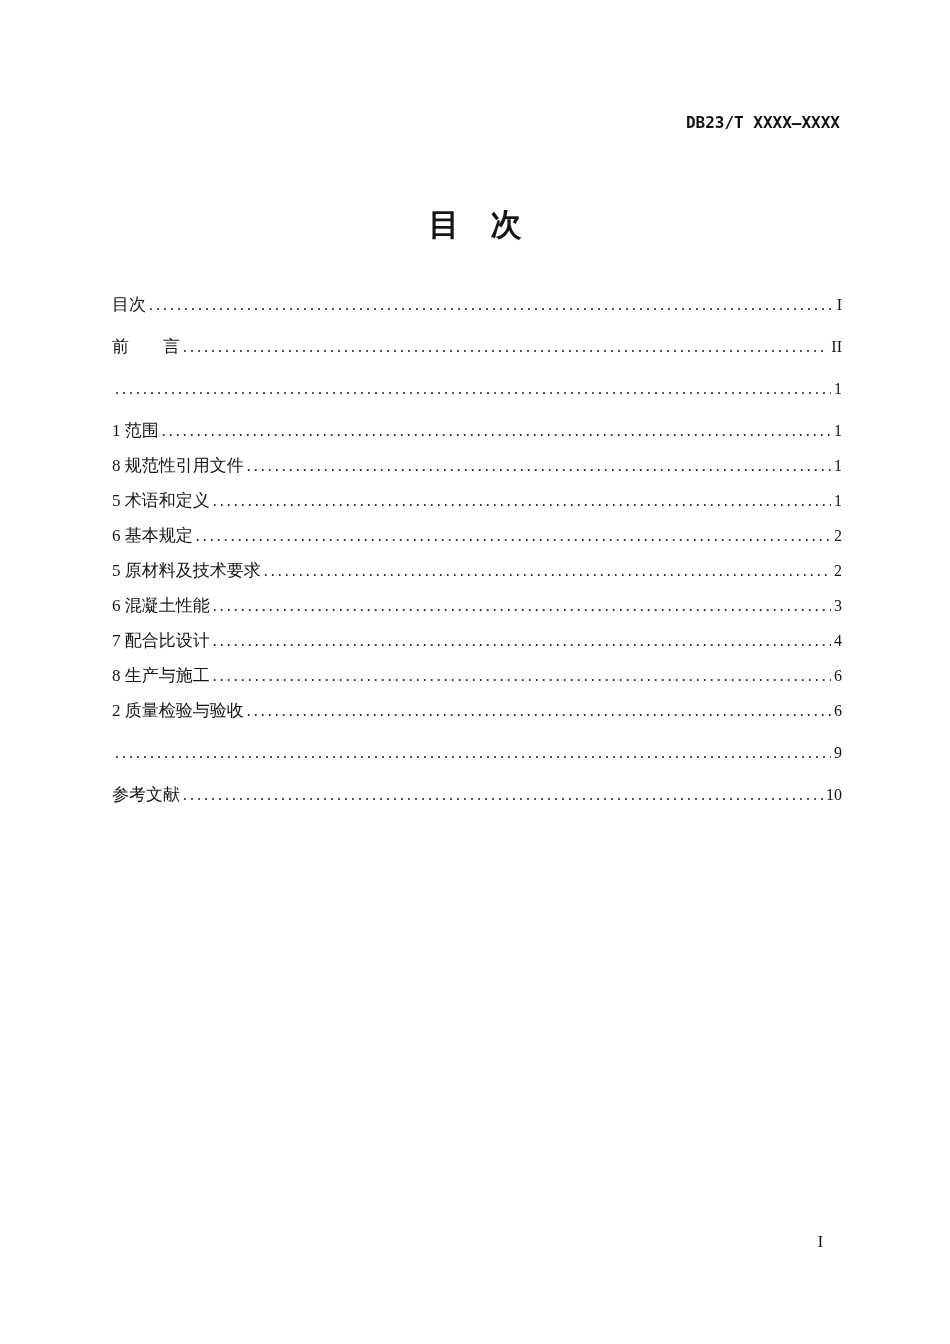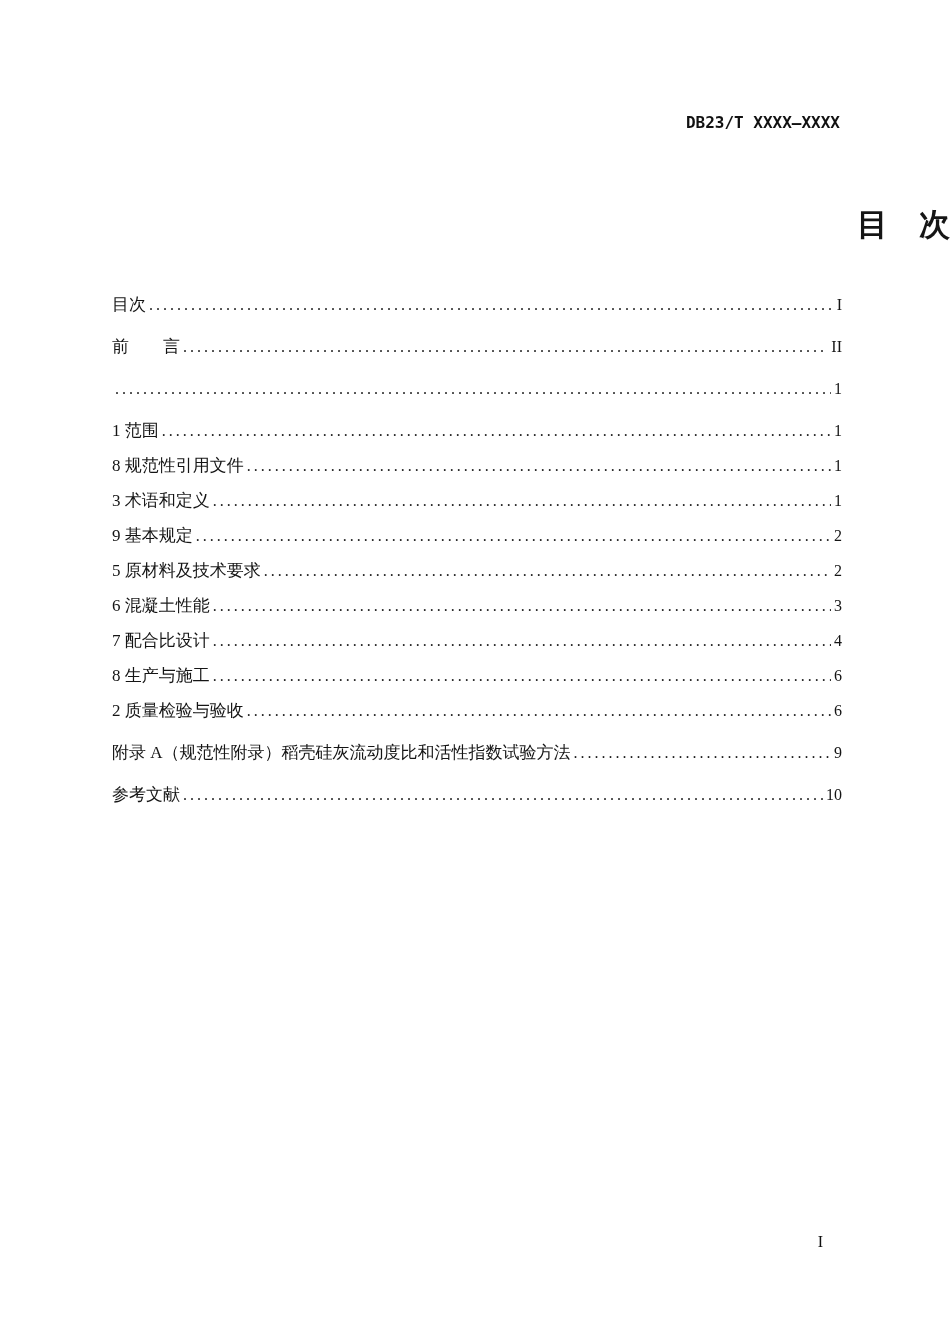--- a/index.html
+++ b/index.html
@@ -25,21 +25,21 @@
     font-size: 16px;
     letter-spacing: 0px;
     color: #111;
     margin-left: 45px;
   }
   .doc-title {
     position: absolute;
     top: 204px;
     left: 0;
     width: 100%;
-    text-align: right;
+    text-align: center;
     font-size: 31px;
     font-weight: 700;
     color: #151515;
   }
   .toc {
     position: absolute;
     top: 294px;
     left: 112px;
     right: 108px;
   }
@@ -116,27 +116,27 @@
       <span class="toc-page">1</span>
     </div>
 
     <div class="toc-row">
       <span class="toc-label">8 规范性引用文件</span>
       <span class="dots">....................................................................................................................................................................................................................................................................</span>
       <span class="toc-page">1</span>
     </div>
 
     <div class="toc-row">
-      <span class="toc-label">3 术语和定义</span>
+      <span class="toc-label">5 术语和定义</span>
       <span class="dots">....................................................................................................................................................................................................................................................................</span>
       <span class="toc-page">1</span>
     </div>
 
     <div class="toc-row">
-      <span class="toc-label">9 基本规定</span>
+      <span class="toc-label">6 基本规定</span>
       <span class="dots">....................................................................................................................................................................................................................................................................</span>
       <span class="toc-page">2</span>
     </div>
 
     <div class="toc-row">
       <span class="toc-label">5 原材料及技术要求</span>
       <span class="dots">....................................................................................................................................................................................................................................................................</span>
       <span class="toc-page">2</span>
     </div>
 
@@ -158,21 +158,20 @@
       <span class="toc-page">6</span>
     </div>
 
     <div class="toc-row gap-lg">
       <span class="toc-label">2 质量检验与验收</span>
       <span class="dots">....................................................................................................................................................................................................................................................................</span>
       <span class="toc-page">6</span>
     </div>
 
     <div class="toc-row gap-lg">
-      <span class="toc-label">附录 A（规范性附录）稻壳硅灰流动度比和活性指数试验方法</span>
       <span class="dots">....................................................................................................................................................................................................................................................................</span>
       <span class="toc-page">9</span>
     </div>
 
     <div class="toc-row">
       <span class="toc-label">参考文献</span>
       <span class="dots">....................................................................................................................................................................................................................................................................</span>
       <span class="toc-page">10</span>
     </div>
 

